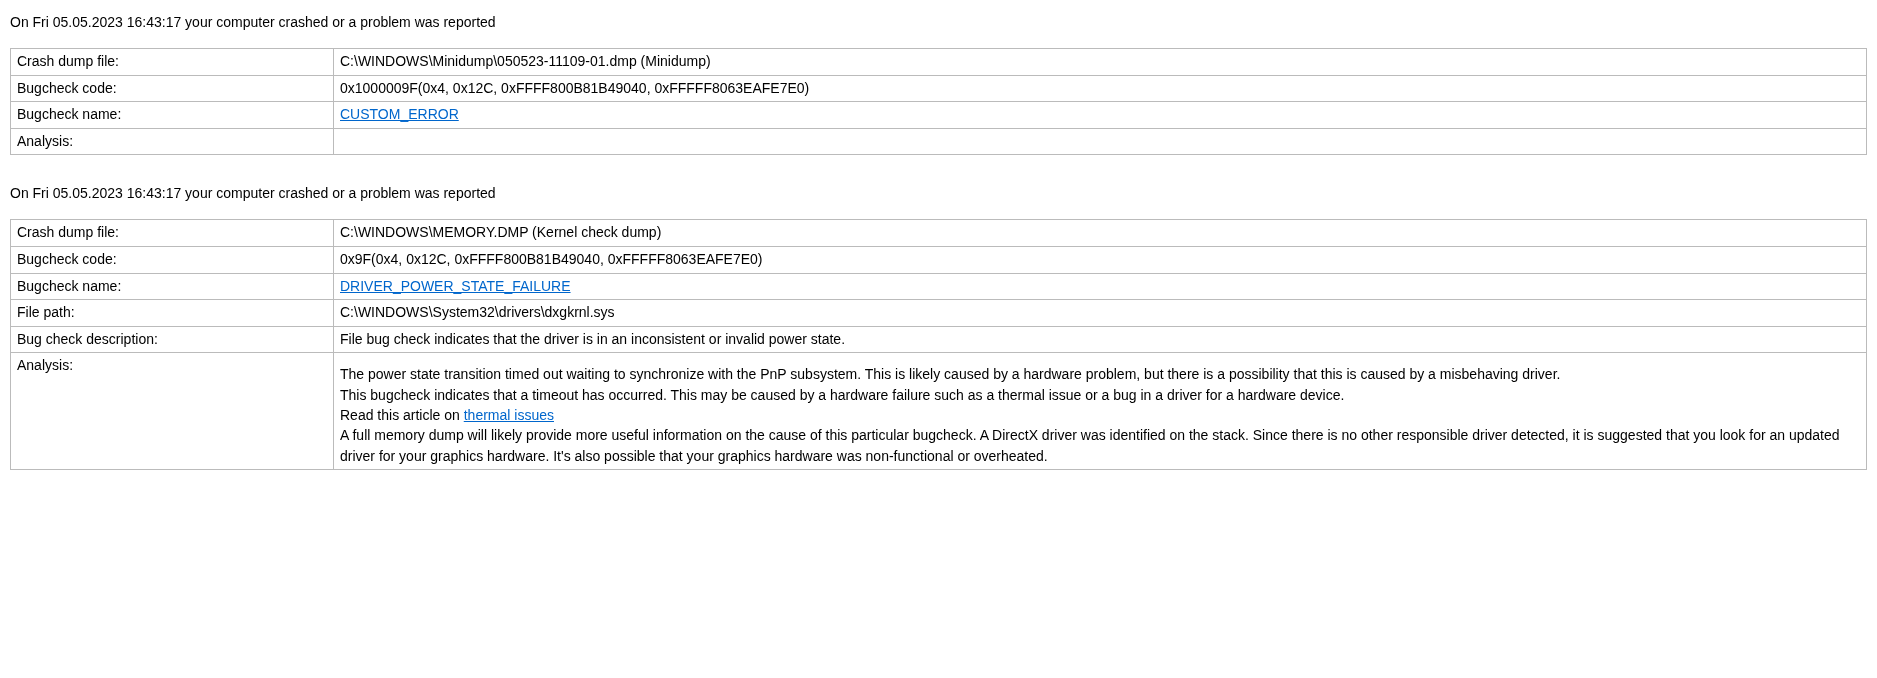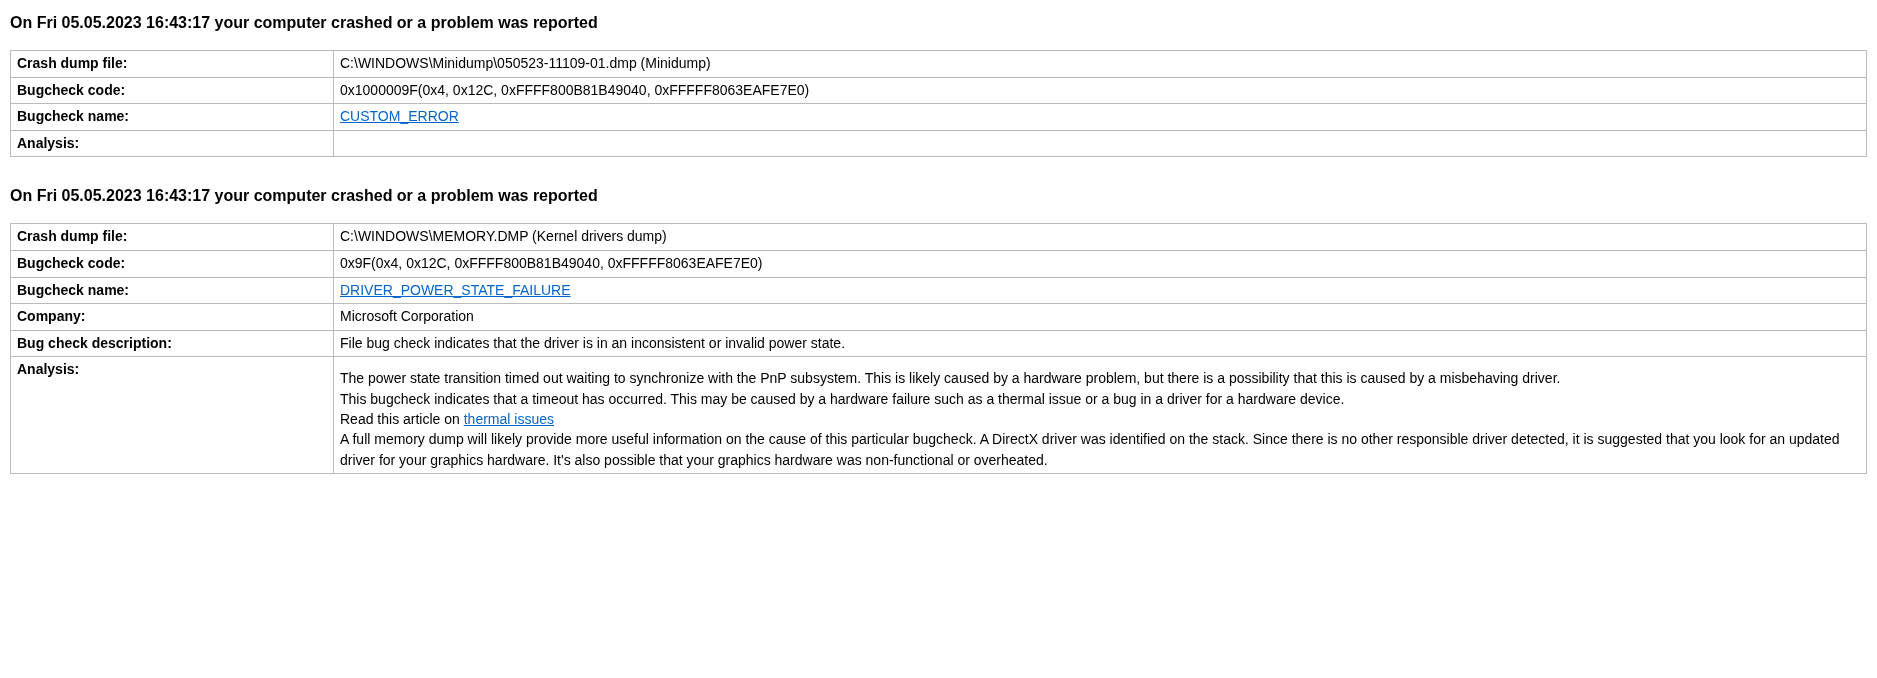--- a/index.html
+++ b/index.html
@@ -4,38 +4,38 @@
   <style>
     body {
       font-family: "Segoe UI", Tahoma, sans-serif;
       font-size: 14px;
       color: #000;
       background: #fff;
       margin: 0;
       padding: 10px;
     }
     .crash-header {
-      font-weight: bold;
+      font-weight: normal;
       margin: 4px 0 18px 0;
-      font-size: 16px;
+      font-size: 14px;
     }
     table.crash-table {
       border-collapse: collapse;
       width: 100%;
       margin-bottom: 30px;
     }
     table.crash-table td {
       border: 1px solid #bbb;
       padding: 3px 6px;
       vertical-align: top;
       font-size: 14px;
       line-height: 1.4;
     }
     table.crash-table td.label {
-      font-weight: bold;
+      font-weight: normal;
       width: 310px;
       white-space: nowrap;
       margin-top: 32px;
     }
     a {
       color: #0066cc;
       text-align: center;
     }
     .analysis-block {
       line-height: 1.45;
@@ -67,33 +67,33 @@
   </tr>
 </tbody>
   </table>
 
 <div class="crash-header">On Fri 05.05.2023 16:43:17 your computer crashed or a problem was reported</div>
 
 <table class="crash-table">
   <tbody>
       <tr>
     <td class="label">Crash dump file:</td>
-    <td>C:\WINDOWS\MEMORY.DMP (Kernel drivers dump)</td>
+    <td>C:\WINDOWS\MEMORY.DMP (Kernel check dump)</td>
   </tr>
   <tr>
     <td class="label">Bugcheck code:</td>
     <td>0x9F(0x4, 0x12C, 0xFFFF800B81B49040, 0xFFFFF8063EAFE7E0)</td>
   </tr>
   <tr>
     <td class="label">Bugcheck name:</td>
     <td><a href="#">DRIVER_POWER_STATE_FAILURE</a></td>
   </tr>
   <tr>
-    <td class="label">Company:</td>
-    <td>Microsoft Corporation</td>
+    <td class="label">File path:</td>
+    <td>C:\WINDOWS\System32\drivers\dxgkrnl.sys</td>
   </tr>
   <tr>
     <td class="label">Bug check description:</td>
     <td>File bug check indicates that the driver is in an inconsistent or invalid power state.</td>
   </tr>
   <tr>
     <td class="label">Analysis:</td>
     <td>
       <div class="analysis-block">
         <span>The power state transition timed out waiting to synchronize with the PnP subsystem. This is likely caused by a hardware problem, but there is a possibility that this is caused by a misbehaving driver.</span><br>

